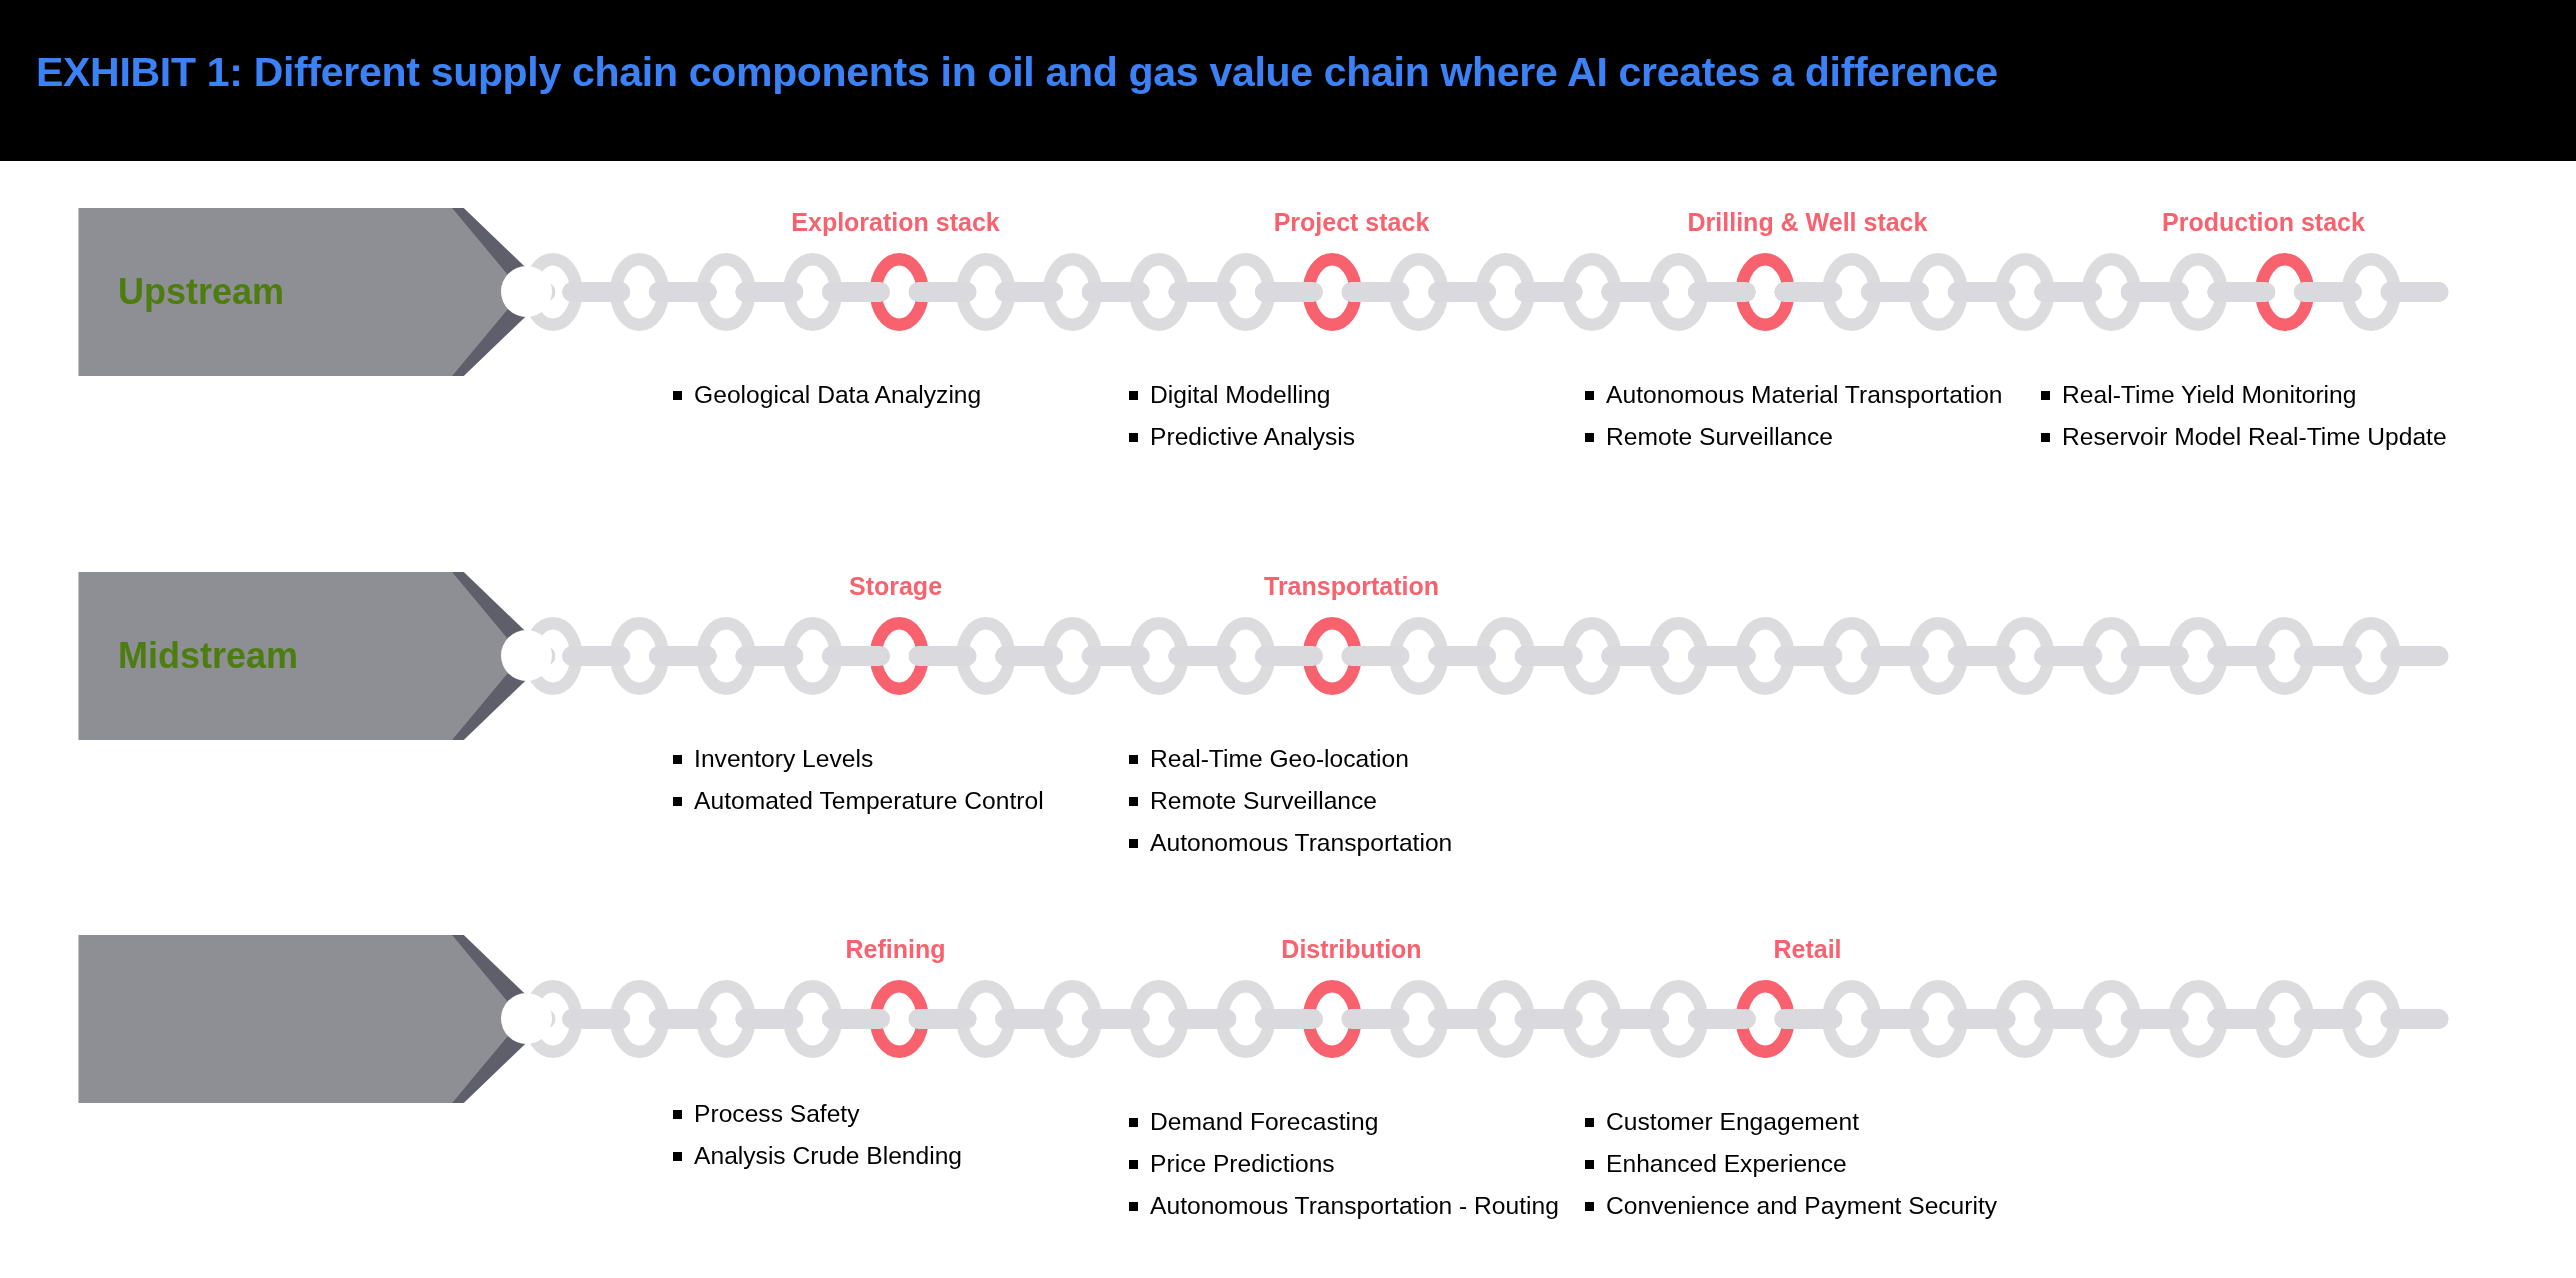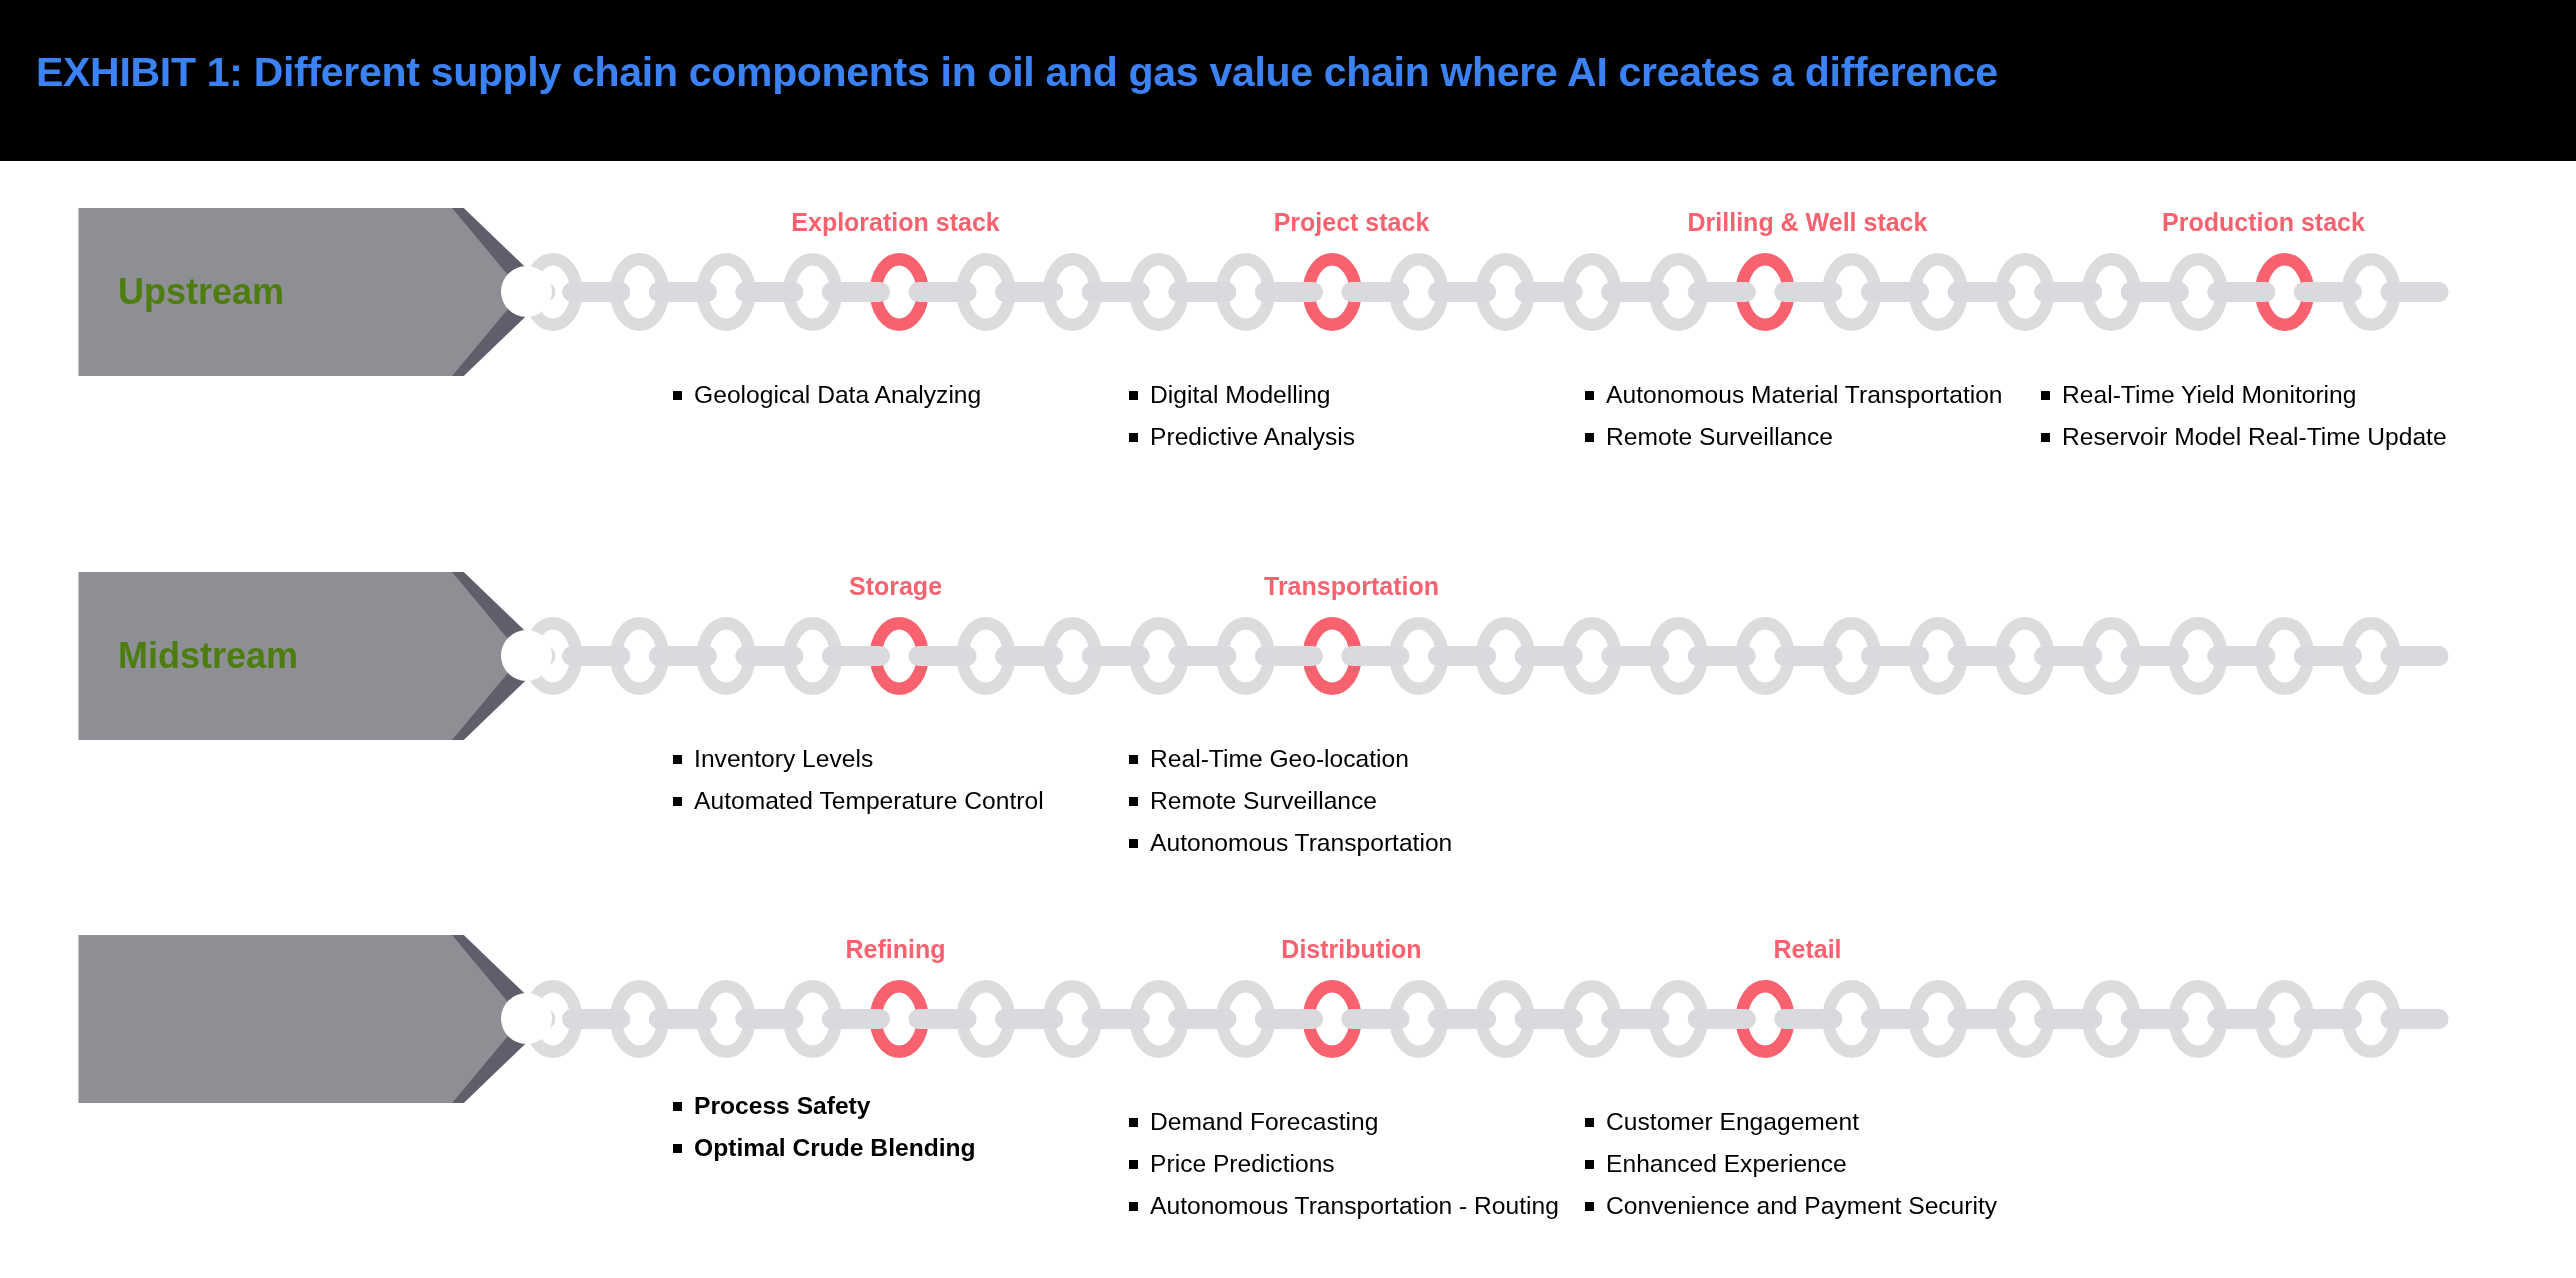--- a/index.html
+++ b/index.html
@@ -399,28 +399,28 @@
             <rect x="2726" y="53" width="116" height="34" rx="17" fill="#d9d9de"></rect>
             <rect x="2874" y="53" width="116" height="34" rx="17" fill="#d9d9de"></rect>
             <rect x="3022" y="53" width="116" height="34" rx="17" fill="#d9d9de"></rect>
             <rect x="3170" y="53" width="116" height="34" rx="17" fill="#d9d9de"></rect>
             <rect x="-60" y="53" width="110" height="34" rx="17" fill="#d9d9de"></rect>
           </g>
         </svg>
       </div>
       <div class="stack" style="left: 673px; top: 0px;">
         <div class="stack-title">Refining</div>
-        <div class="bullets" style="top: 112px; font-weight: bold;">
+        <div class="bullets" style="top: 120px;">
           <div class="bullet">
             <span class="sq"></span>
             <span class="txt">Process Safety</span>
           </div>
           <div class="bullet">
             <span class="sq"></span>
-            <span class="txt">Optimal Crude Blending</span>
+            <span class="txt">Analysis Crude Blending</span>
           </div>
         </div>
       </div>
       <div class="stack" style="left: 1129px; top: 0px;">
         <div class="stack-title">Distribution</div>
         <div class="bullets" style="top: 128px;">
           <div class="bullet">
             <span class="sq"></span>
             <span class="txt">Demand Forecasting</span>
           </div>

